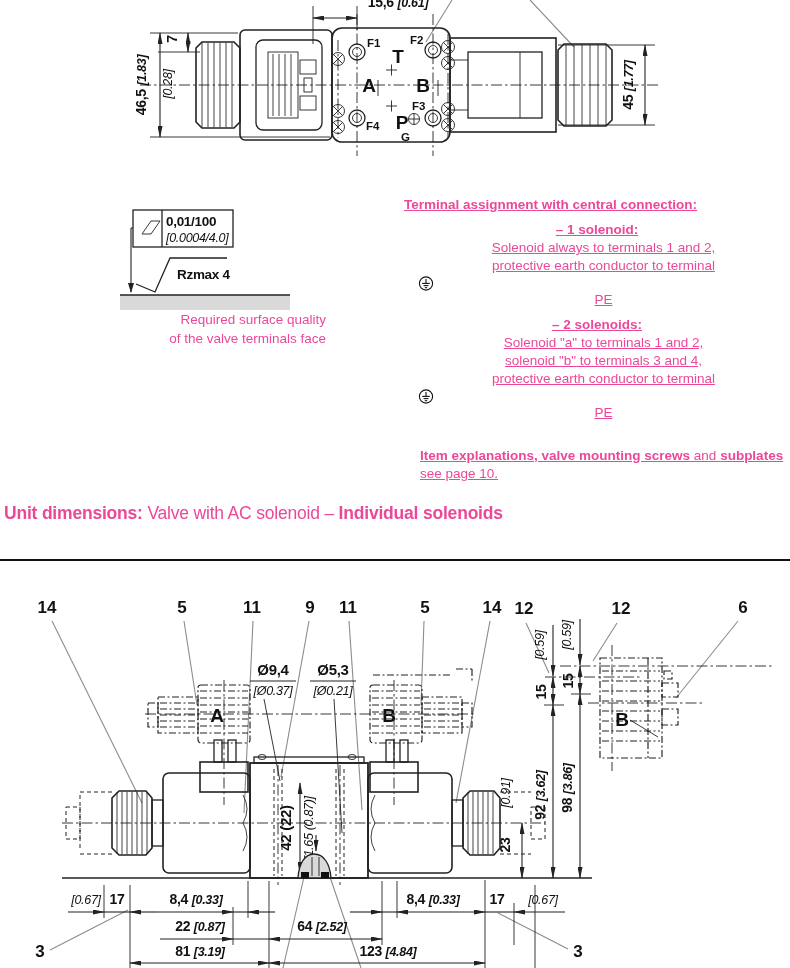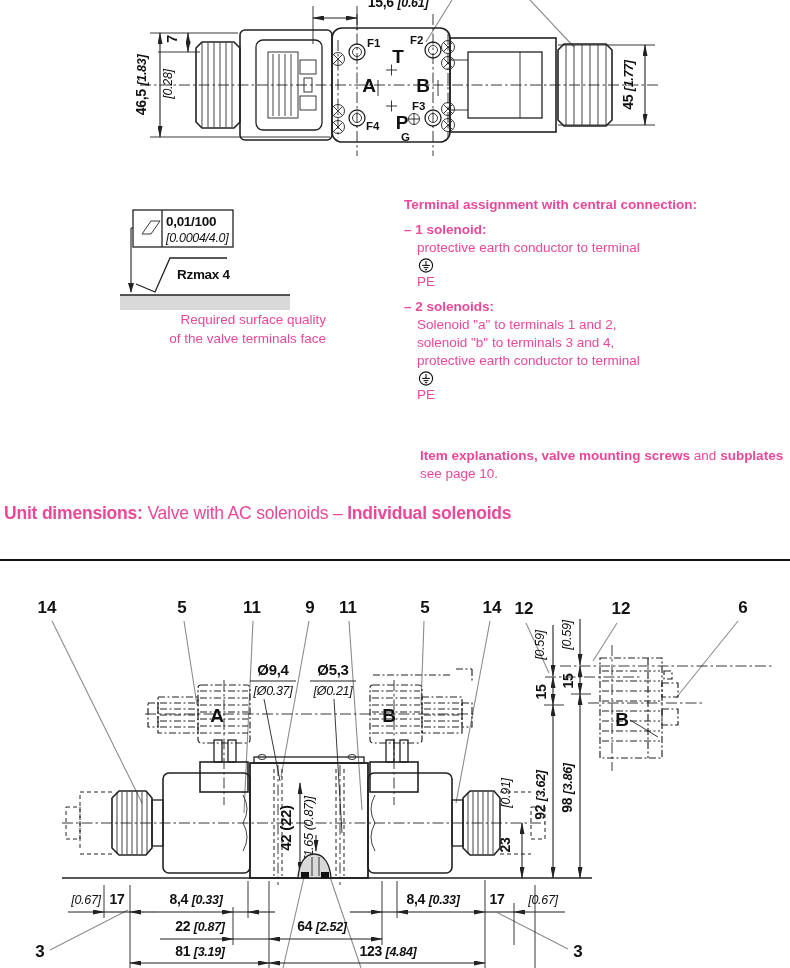--- a/index.html
+++ b/index.html
@@ -17,26 +17,26 @@
   .mid{text-anchor:middle;}
   .ln{stroke:#222;stroke-width:1.6;fill:none;}
   .l2{stroke:#222;stroke-width:1.3;fill:none;}
   .tn{stroke:#222;stroke-width:0.9;fill:none;}
   .dl{stroke:#222;stroke-width:1.1;fill:none;}
   .dd{stroke:#222;stroke-width:0.9;stroke-dasharray:11 3 2.5 3;fill:none;}
   .ph{stroke:#222;stroke-width:1.15;stroke-dasharray:7 2.5 2 2.5;fill:none;}
   .hd{stroke:#222;stroke-width:1;stroke-dasharray:4 3;fill:none;}
   .gl{stroke:#8c8c8c;stroke-width:1.1;fill:none;}
   .kn{stroke:#222;stroke-width:0.85;fill:none;}
-  .txt{font-size:13.5px;line-height:18px;}
+  .txt{font-size:13.5px;line-height:18px;text-decoration:underline;}
   .b{font-weight:bold;}
   .i{font-style:italic;}
   .t-head{font-weight:bold;}
   .t-body{padding-left:13px;}
-  .t-item{margin-top:7px;}
+  .t-item{margin-top:7px;text-align:center;}
   .pe{vertical-align:-3px;margin:0 1px;}
   .hdr1{font-size:17.5px;letter-spacing:-0.2px;}
   .hdr2{font-size:15.5px;margin-top:3px;}
   .rule{background:#111;height:2px;width:790px;}
   .caps{width:240px;text-align:right;font-size:13.5px;line-height:19px;}
 </style>
 </head>
 <body>
 
 <div class="page">
@@ -223,20 +223,21 @@
   <div class="abs caps" style="left:86px;top:310px">
     <div>Required surface quality</div>
     <div>of the valve terminals face</div>
   </div>
 
   <div class="abs txt" style="left:404px;top:196px;width:386px">
     <div class="b">Terminal assignment with central connection:</div>
     <div class="t-item">
       <div class="t-head">– 1 solenoid:</div>
       <div class="t-body">
+        <div>Solenoid always to terminals 1 and 2,</div>
         <div><span>protective earth conductor to terminal</span>
           <svg class="pe" width="16" height="16" viewBox="0 0 16 16">
               <circle cx="8" cy="8.5" r="6.6" stroke="#111" stroke-width="1.1" fill="none"></circle>
               <line x1="8" y1="4" x2="8" y2="8.4" stroke="#111" stroke-width="1.1"></line>
               <line x1="4.2" y1="8.4" x2="11.8" y2="8.4" stroke="#111" stroke-width="1.1"></line>
               <line x1="5.6" y1="10.6" x2="10.4" y2="10.6" stroke="#111" stroke-width="1.1"></line>
               <line x1="6.8" y1="12.7" x2="9.2" y2="12.7" stroke="#111" stroke-width="1.1"></line>
             </svg>
           <span>PE</span></div>
       </div>
@@ -258,21 +259,21 @@
       </div>
     </div>
   </div>
 
   <div class="abs txt" style="left:420px;top:447px;width:386px">
     <div><span class="b">Item explanations, valve mounting screws</span><span> and </span><span class="b">subplates</span></div>
     <div>see page 10.</div>
   </div>
 
   <div class="abs" style="left:4px;top:503px;width:780px">
-    <div class="hdr1"><span class="b">Unit dimensions:</span><span> Valve with AC solenoids – </span><span class="b">Individual solenoids</span></div>
+    <div class="hdr1"><span class="b">Unit dimensions:</span><span> Valve with AC solenoid – </span><span class="b">Individual solenoids</span></div>
   </div>
   <div class="abs rule" style="left:0;top:559px"></div>
 
   <svg class="abs" style="left:0;top:585px" width="790" height="383" viewBox="0 0 790 383">
     <defs>
       <marker id="bE" markerUnits="userSpaceOnUse" markerWidth="12" markerHeight="5" refX="11" refY="2.5" orient="auto">
         <path d="M0,0 L12,2.5 L0,5 z" fill="#222"></path>
       </marker>
       <marker id="bS" markerUnits="userSpaceOnUse" markerWidth="12" markerHeight="5" refX="1" refY="2.5" orient="auto">
         <path d="M12,0 L0,2.5 L12,5 z" fill="#222"></path>

